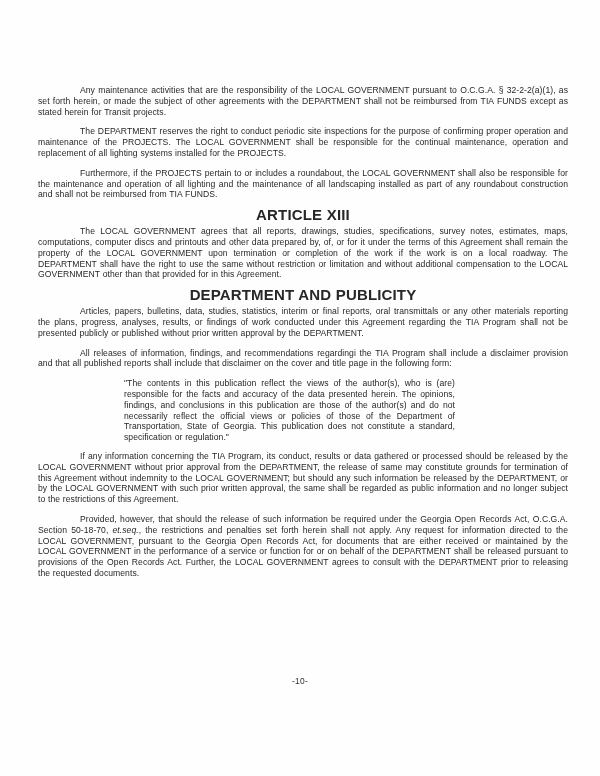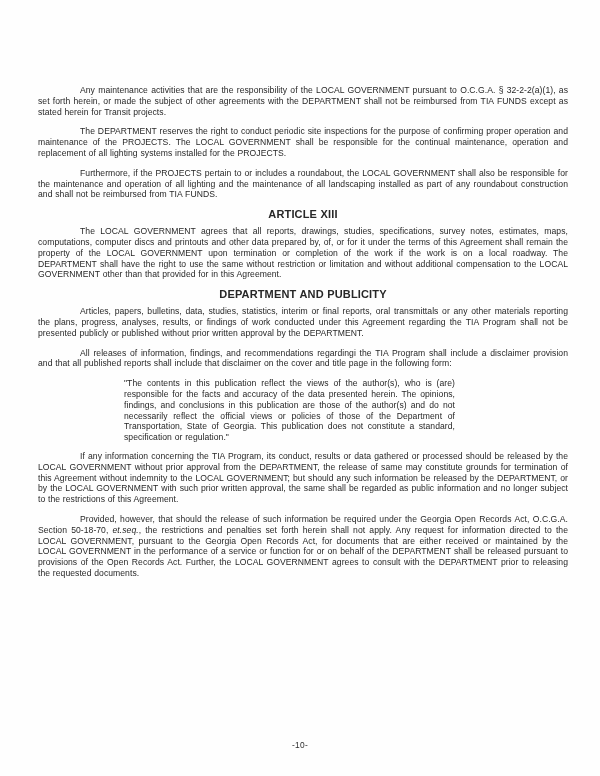--- a/index.html
+++ b/index.html
@@ -27,35 +27,35 @@
   }
   .para {
     margin: 0 0 9px 0;
     text-align: justify;
     text-indent: 42px;
   }
   .article-heading {
     margin: 4px 0 6px 0;
     text-align: center;
     font-weight: bold;
-    font-size: 11px;
+    font-size: 15px;
     line-height: 11px;
     letter-spacing: 0.15px;
   }
   .article-heading.spaced-top {
     margin-top: 7px;
   }
   .quote {
     margin: 1px 113px 8px 86px;
     text-align: justify;
     text-indent: 0;
   }
   .footer {
     position: absolute;
-    top: 740px;
+    top: 676px;
     left: 0;
     width: 600px;
     text-align: center;
     font-size: 8.4px;
     color: #2d2d2d;
     letter-spacing: 0.3px;
   }
   i { font-style: italic; }
 </style>
 </head>

